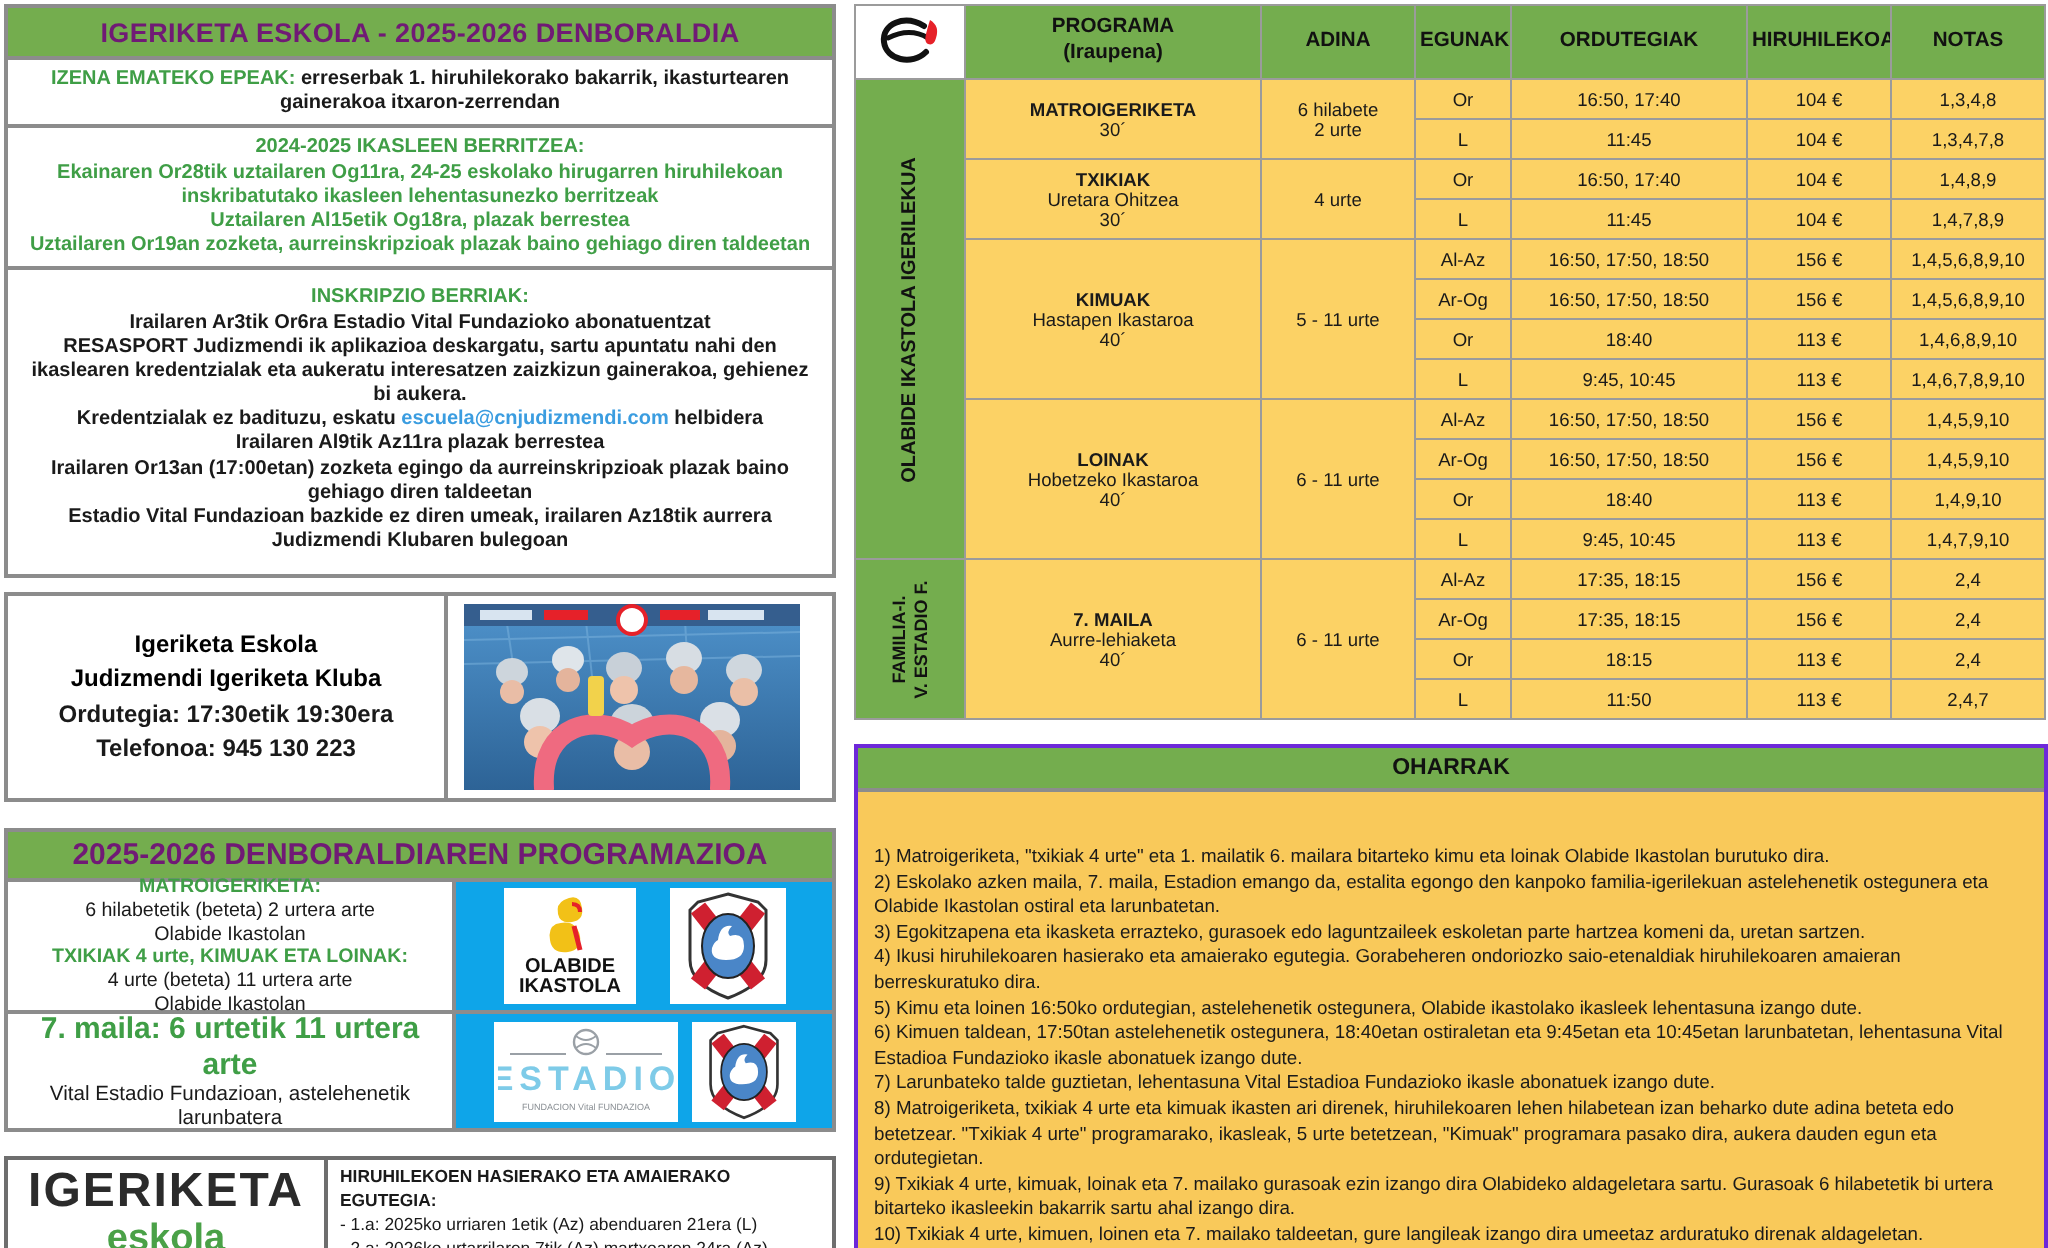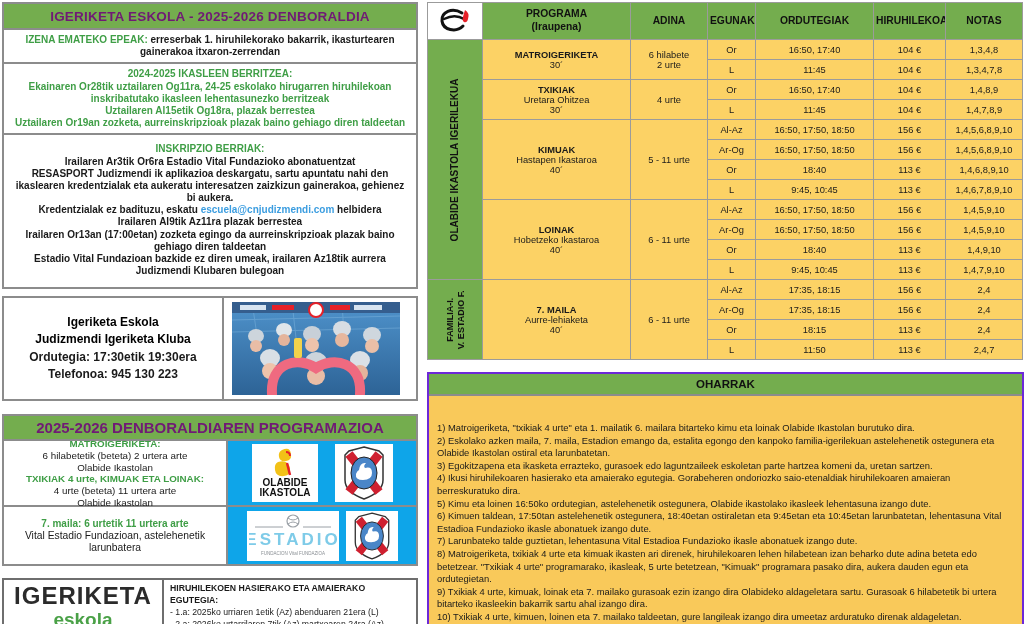--- a/index.html
+++ b/index.html
@@ -179,21 +179,21 @@
               </g>
             <ellipse cx="25" cy="27" rx="13" ry="16" fill="#4a86c8" stroke="#222" stroke-width="1"></ellipse>
             <path d="M20 24 q1 -8 7 -7 q-3 3 -1 5 q7 -2 7 5 q0 7 -9 7 q-8 0 -7 -6 q1 -3 3 -4" fill="#fff"></path>
           </svg>
         </div>
       </div>
     </div>
 
     <div class="prog-row" style="height:57px;">
       <div class="prog-text">
-        <div class="green" style="font-size:10px;text-align:center;">7. maila: 6 urtetik 11 urtera arte</div>
+        <div class="green" style="font-size:15px;text-align:center;">7. maila: 6 urtetik 11 urtera arte</div>
         <div style="font-weight:normal;font-size:10.3px;">Vital Estadio Fundazioan, astelehenetik larunbatera</div>
       </div>
       <div class="prog-logos">
         <div class="logo-tile" style="width:92px;height:50px;">
           <svg width="88" height="46" viewBox="0 0 88 46">
             <circle cx="44" cy="8" r="6" fill="#fff" stroke="#9aa0a6" stroke-width="1.2"></circle>
             <path d="M39 5 q5 4 10 0 M39 11 q5 -4 10 0" fill="none" stroke="#9aa0a6" stroke-width="1"></path>
             <line x1="6" y1="14" x2="34" y2="14" stroke="#9aa0a6" stroke-width="1"></line>
             <line x1="54" y1="14" x2="82" y2="14" stroke="#9aa0a6" stroke-width="1"></line>
             <text x="44" y="32" text-anchor="middle" font-family="Liberation Sans,sans-serif" font-weight="bold" font-size="17" letter-spacing="3" fill="#7ecbe8">ESTADIO</text>

